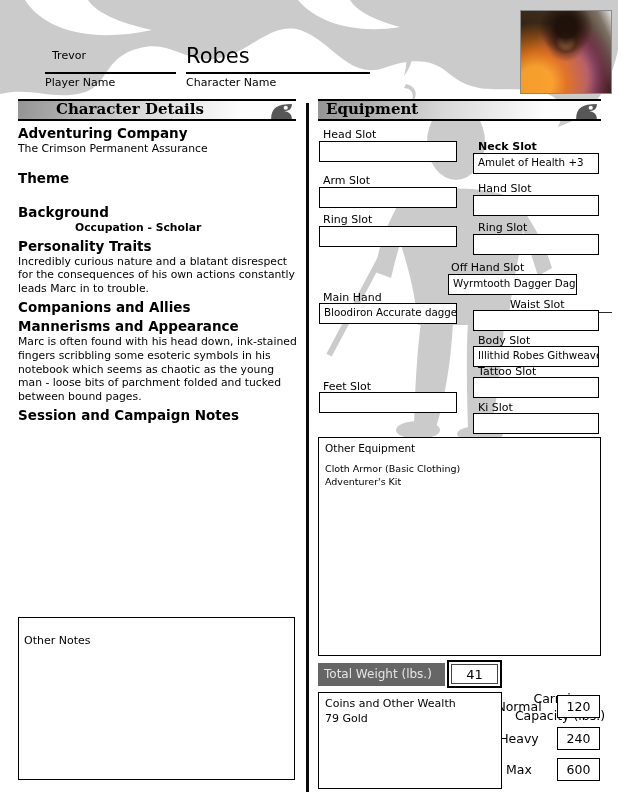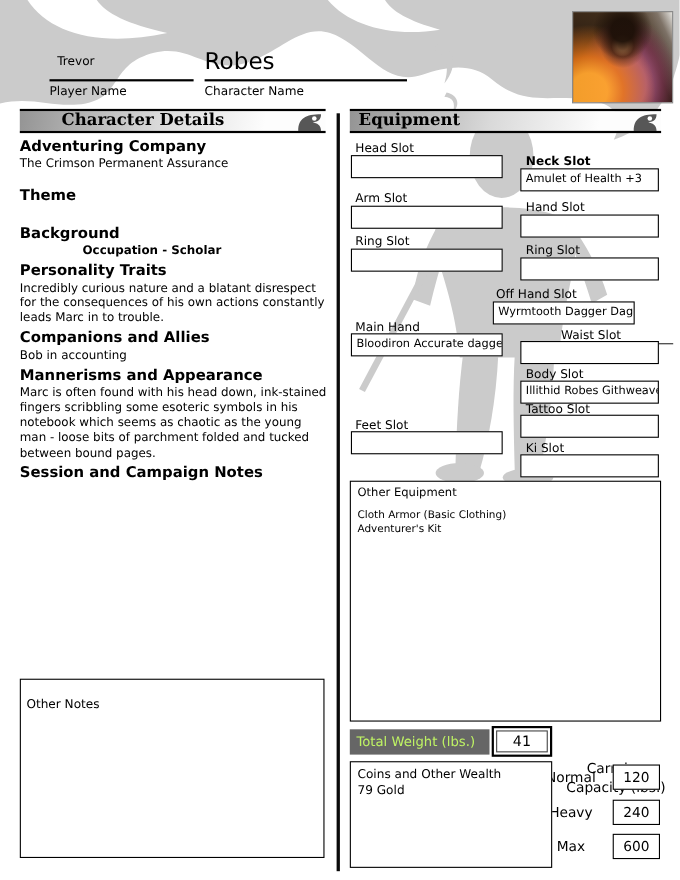--- a/index.html
+++ b/index.html
@@ -51,21 +51,21 @@
   .slot-label{position:absolute;font-size:11px;border-bottom:1px solid #2b2b2b;min-width:100px;padding:0 2px 1px 1px;background:transparent;}
   .slot-box{position:absolute;height:21px;background:#fff;border:1.5px solid #000;box-sizing:border-box;
             font-size:10.3px;line-height:16px;padding-left:4px;overflow:hidden;white-space:nowrap;}
   .lw{width:138px;} .rw{width:126px;}
 
   .oe-box{position:absolute;left:318px;top:437px;width:283px;height:219px;border:1.5px solid #000;
           box-sizing:border-box;background:#fff;padding:4px 6px;}
   .oe-box .oe-title{font-size:10.5px;margin-bottom:8px;}
   .oe-box .oe-item{font-size:9.5px;line-height:13px;}
 
-  .tw-bar{position:absolute;left:318px;top:663px;width:127px;height:23px;background:#666;color:#bef264;
+  .tw-bar{position:absolute;left:318px;top:663px;width:127px;height:23px;background:#666;color:#e5e5e5;
           font-size:12px;line-height:23px;padding-left:6px;box-sizing:border-box;}
   .tw-out{position:absolute;left:447px;top:660px;width:55px;height:28px;border:2.5px solid #000;
           box-sizing:border-box;background:#fff;}
   .tw-in{position:absolute;left:2px;top:2px;right:2px;bottom:2px;border:1px solid #444;
          display:flex;align-items:center;justify-content:center;font-size:13px;}
 
   .cap-title{position:absolute;left:510px;top:659px;width:100px;text-align:center;font-size:12.5px;line-height:16.5px;margin-top:32px;}
   .cap-label{position:absolute;width:62px;text-align:center;font-size:12.5px;left:488px;}
   .cap-box{position:absolute;left:557px;width:43px;height:23px;border:1.5px solid #000;box-sizing:border-box;
            display:flex;align-items:center;justify-content:center;font-size:12.5px;background:#fff;}
@@ -132,21 +132,20 @@
 
   <div class="cd z1">
     <h3 class="first">Adventuring Company</h3>
     <p>The Crimson Permanent Assurance</p>
     <h3>Theme</h3>
     <h3 class="after-theme">Background</h3>
     <p class="indent">Occupation - Scholar</p>
     <h3 class="tight">Personality Traits</h3>
     <p>Incredibly curious nature and a blatant disrespect for the consequences of his own actions constantly leads Marc in to trouble.</p>
     <h3 class="tight">Companions and Allies</h3>
-    <p>Bob in accounting</p>
     <h3 class="tight">Mannerisms and Appearance</h3>
     <p>Marc is often found with his head down, ink-stained fingers scribbling some esoteric symbols in his notebook which seems as chaotic as the young man - loose bits of parchment folded and tucked between bound pages.</p>
     <h3 class="tight">Session and Campaign Notes</h3>
   </div>
 
   <div class="notesbox z1">
     <span>Other Notes</span>
   </div>
 
   <div class="z1" style="position:absolute;left:0;top:0;">

